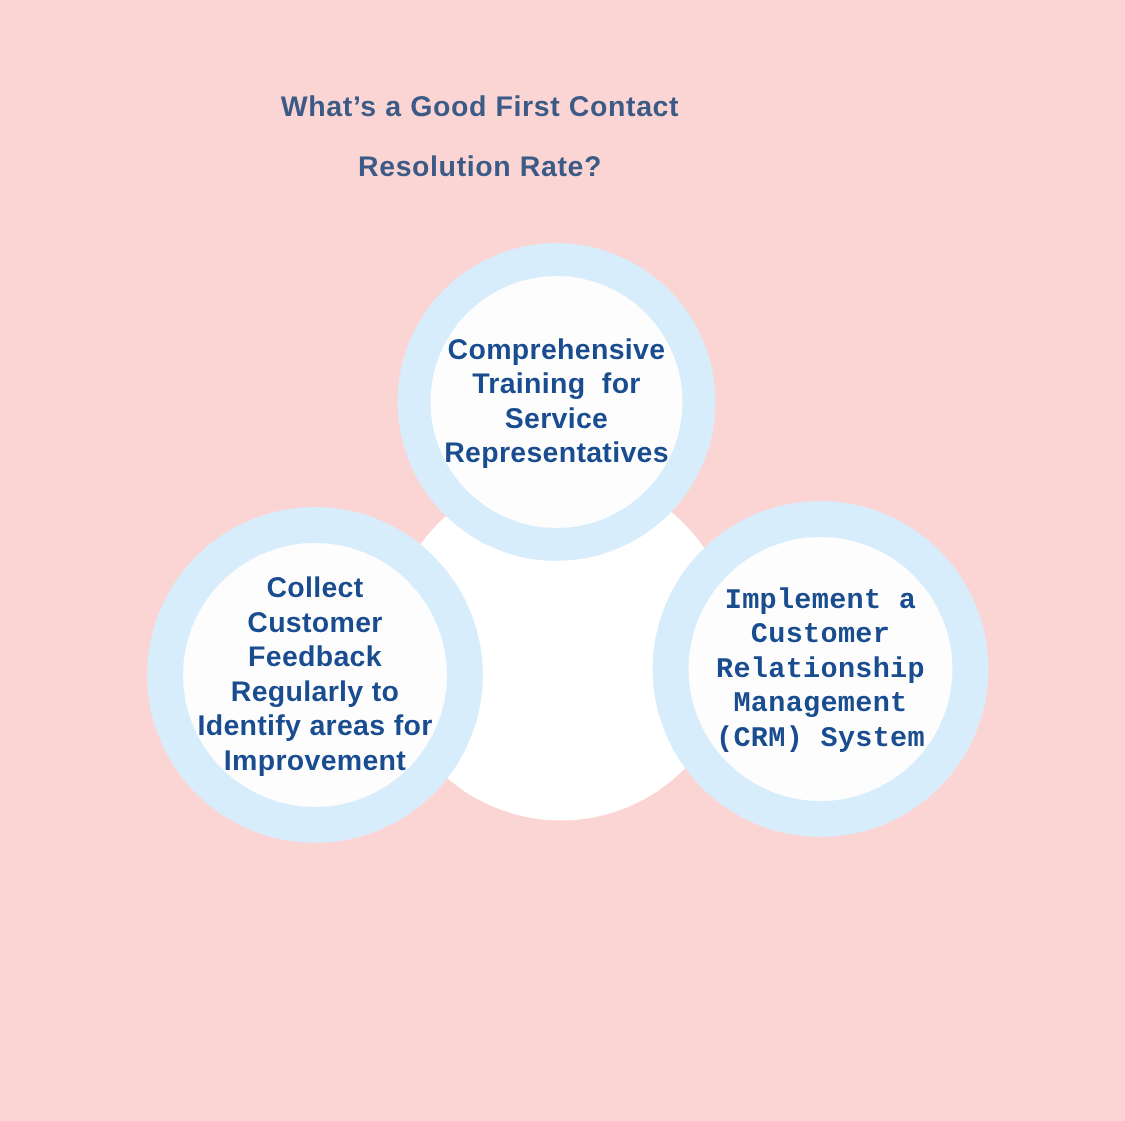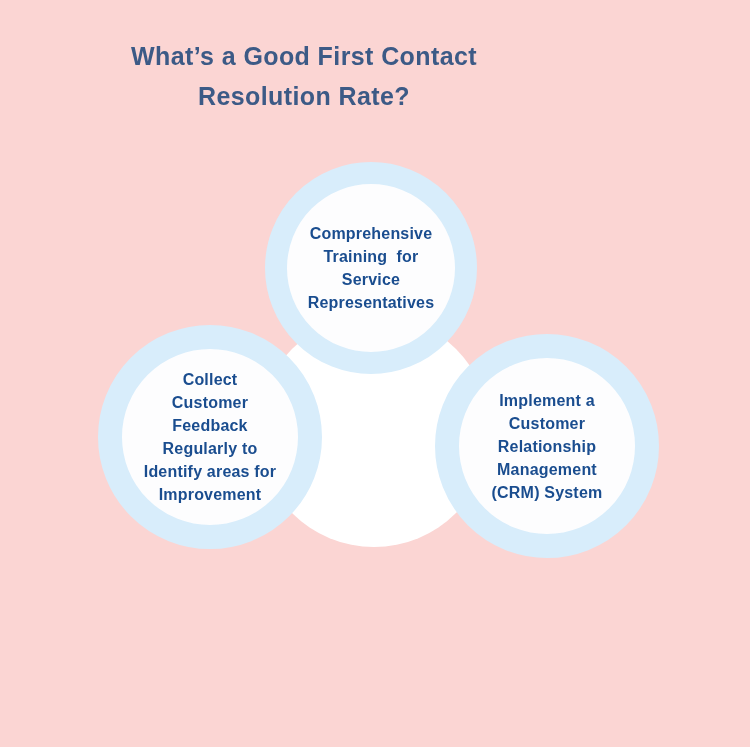--- a/index.html
+++ b/index.html
@@ -17,23 +17,23 @@
   .page {
     position: absolute;
     inset: 0;
     background: var(--background, #FBD5D3);
   }
   .title {
     position: absolute;
     top: 36px;
     left: 0;
     width: 608px;
-    margin: 0;
+    margin: 16px;
     text-align: center;
-    font-size: 25px;
+    font-size: 19px;
     line-height: 40px;
     font-weight: bold;
     letter-spacing: 0.4px;
     color: var(--title_text, #3C5A86);
     white-space: pre-wrap;
   }
   .diagram {
     position: absolute;
     inset: 0;
   }
@@ -53,46 +53,47 @@
     background: var(--circle_fill, #FDFDFE);
     border: 22px solid var(--ring, #D8EDFB);
     display: flex;
     align-items: center;
     justify-content: center;
   }
   .circle-label {
     display: block;
     text-align: center;
     white-space: pre-wrap;
-    font-size: 16px;
+    font-size: 19px;
     line-height: 23px;
     font-weight: bold;
     letter-spacing: 0.2px;
     color: var(--circle_text, #1A4D8F);
   }
   .circle-top {
     left: 265px;
     top: 162px;
     width: 212px;
     height: 212px;
     border-width: 22px;
   }
   .circle-left {
     left: 98px;
-    top: 325px;
+    top: 338px;
     width: 224px;
     height: 224px;
     border-width: 24px;
   }
   .circle-right {
     left: 435px;
     top: 334px;
     width: 224px;
     height: 224px;
     border-width: 24px;
+    font-family: Liberation Mono, monospace;
   }
   .circle-bottom {
     left: 266px;
     top: 492px;
     width: 212px;
     height: 212px;
     border-width: 18px;
   }
 </style>
 </head>

